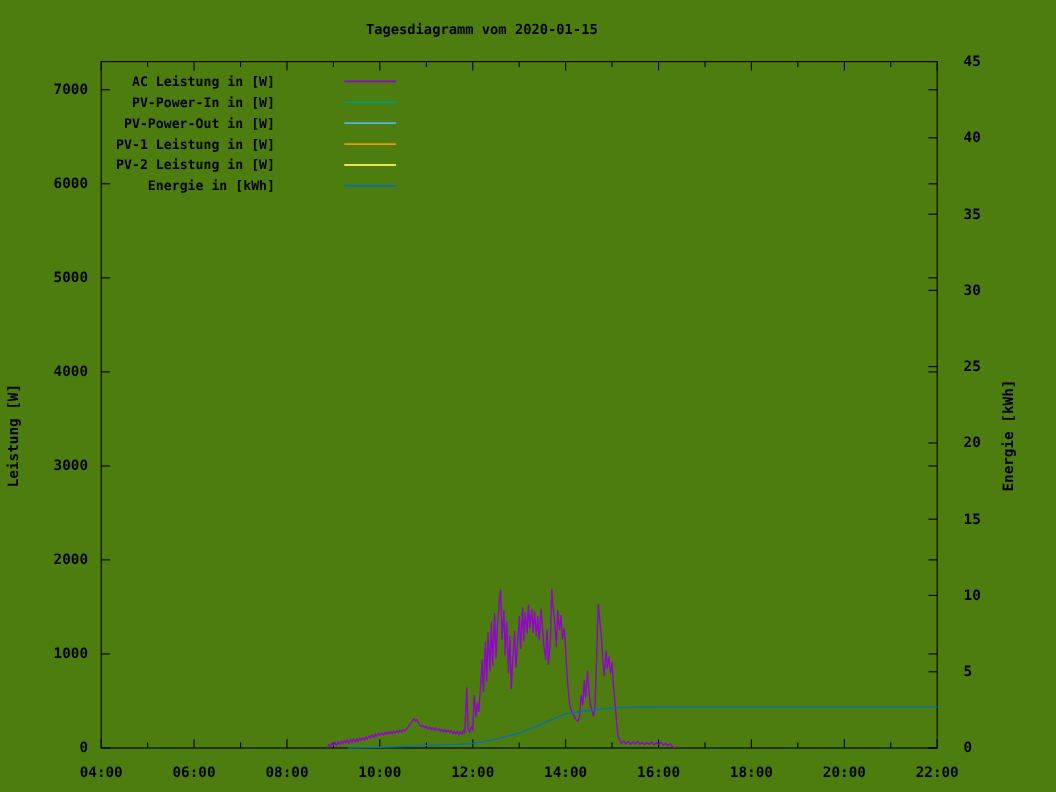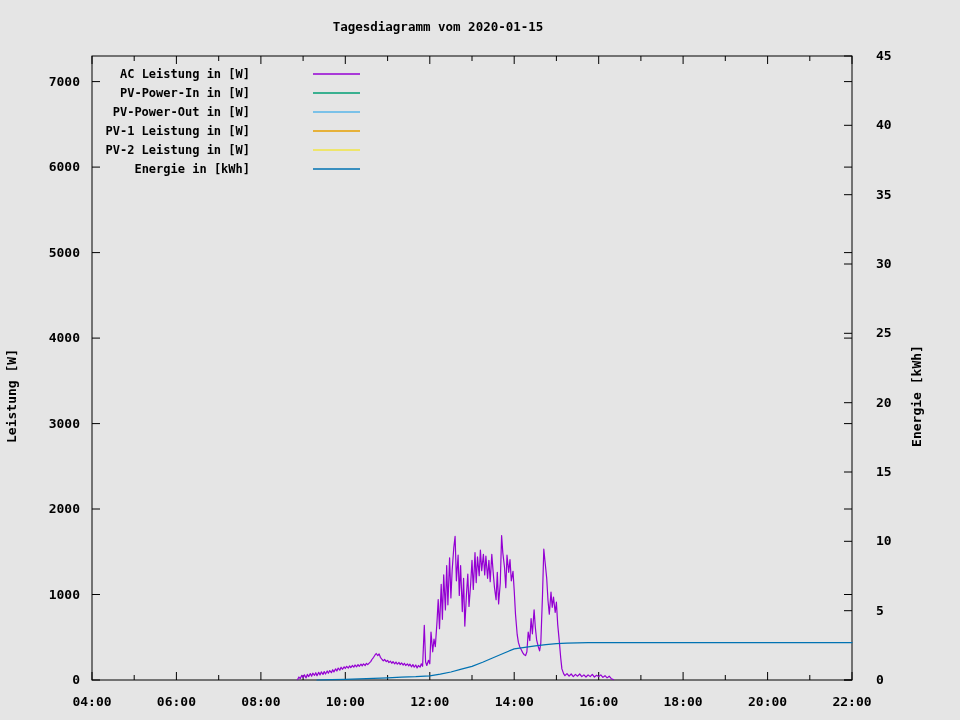--- a/index.html
+++ b/index.html
@@ -1,16 +1,16 @@
 <!DOCTYPE html>
 <html><head>
 <meta charset="utf-8">
 <style>
   html,body{margin:0;padding:0;background:#ffffff;}
-  .page{position:relative;width:960px;height:720px;background:#e5e5e5;overflow:hidden;
+  .page{position:relative;width:960px;height:720px;background:#4d7c0f;overflow:hidden;
         font-family:"DejaVu Sans Mono",monospace;}
   svg{display:block;}
   svg text{font-family:"DejaVu Sans Mono",monospace;font-weight:bold;fill:#000000;}
   .title-text{font-size:12.5px;}
   .tick-label{font-size:13px;}
   .legend-label{font-size:12px;}
   .axis-title{font-size:13px;}
   .border{fill:none;stroke:#000000;stroke-width:1;}
   .tick{stroke:#000000;stroke-width:1;}
   .series-line{fill:none;stroke-width:1.2;stroke-linejoin:round;stroke-linecap:round;}

